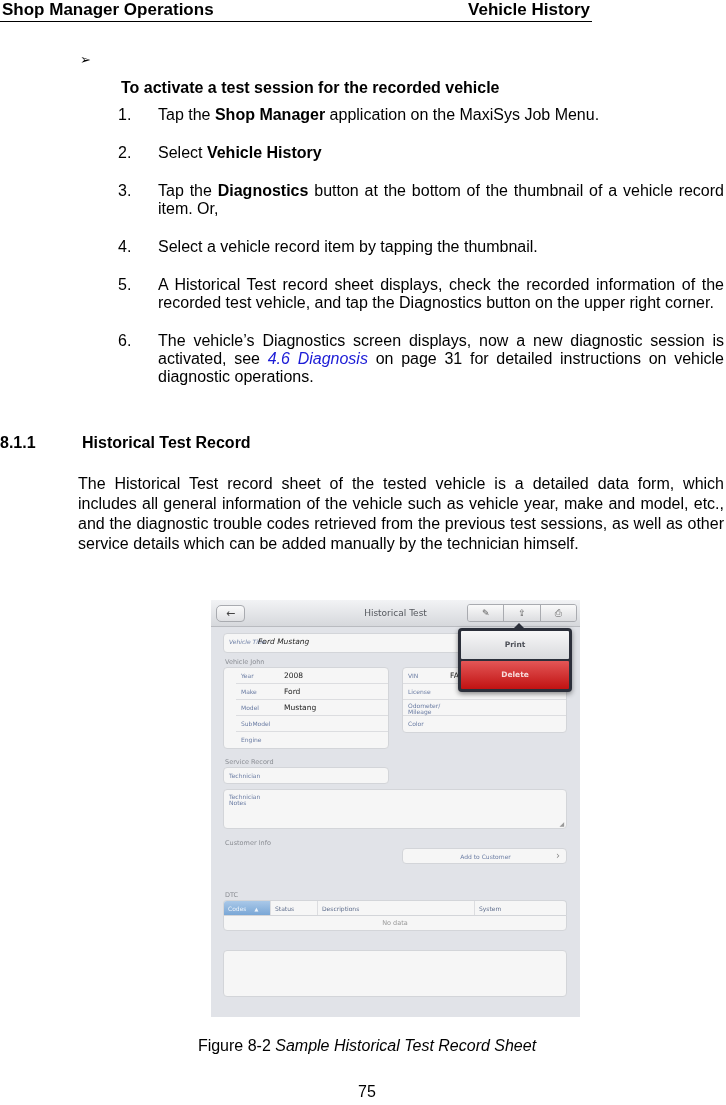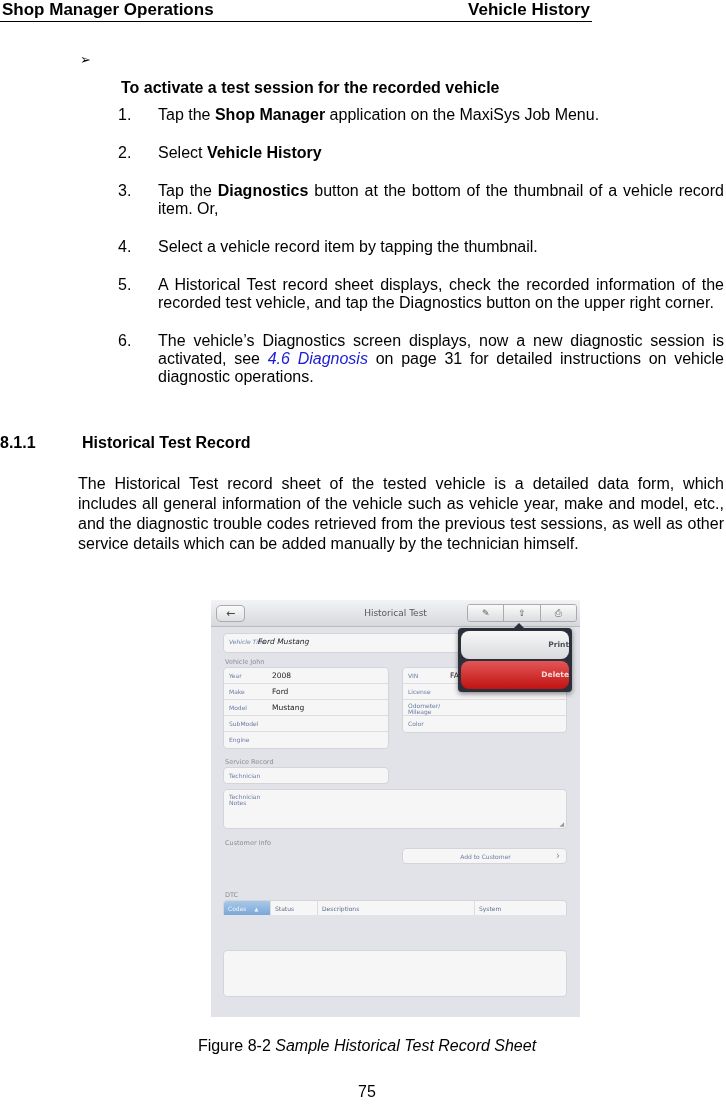--- a/index.html
+++ b/index.html
@@ -37,21 +37,21 @@
 
   .shot .card { position: absolute; background: #f6f6f6; border: 1px solid #d3d5d9; border-radius: 4px; }
   .shot .row { position: relative; height: 16px; border-bottom: 1px solid #dcdde0; font-size: 6px; }
   .shot .row:last-child { border-bottom: none; }
   .shot .lbl { position: absolute; left: 5px; top: 0; line-height: 16px; color: #6a7ca3; }
   .shot .val { position: absolute; left: 48px; top: 0; line-height: 16px; color: #222; font-size: 7.5px; }
   .shot .sect { position: absolute; font-size: 6.5px; color: #8a8d93; }
 
   .shot .popover { position: absolute; left: 247px; top: 28px; width: 114px; height: 64px; background: #2b2f3a; border-radius: 4px; padding: 3px; box-shadow: 0 2px 5px rgba(0,0,0,0.45); }
   .shot .popover::before { content: ""; position: absolute; left: 56px; top: -5px; border-left: 5px solid transparent; border-right: 5px solid transparent; border-bottom: 5px solid #2b2f3a; }
-  .shot .pop-btn { height: 28px; border-radius: 8px; font-size: 7.5px; font-weight: bold; text-align: right; line-height: 28px; }
+  .shot .pop-btn { height: 28px; border-radius: 1px; font-size: 7.5px; font-weight: bold; text-align: center; line-height: 28px; }
   .shot .pop-print { background: linear-gradient(#f7f7f8, #d9dadd); color: #4d5058; margin-bottom: 2px; }
   .shot .pop-delete { background: linear-gradient(#e35656, #c11212); color: #f8dcdc; }
 
   .shot .dtc-head { position: absolute; left: 12px; top: 300px; width: 344px; height: 15px; display: flex; background: #f6f6f6; border: 1px solid #d3d5d9; border-bottom: none; border-radius: 4px 4px 0 0; overflow: hidden; font-size: 6px; }
   .shot .dtc-col { line-height: 15px; padding-left: 4px; color: #5f6e8d; border-right: 1px solid #dcdde0; }
   .shot .dtc-col:last-child { border-right: none; }
   .shot .dtc-col.sel { background: linear-gradient(#a9c8e8, #7aa7d6); color: #eef4fb; }
   .shot .dtc-body { position: absolute; left: 12px; top: 315px; width: 344px; height: 16px; background: #f6f6f6; border: 1px solid #d3d5d9; border-radius: 0 0 4px 4px; font-size: 6.5px; color: #999; text-align: center; line-height: 14px; }
 
   .shot .plus-icon { display: inline-block; width: 8px; height: 8px; border-radius: 50%; background: #57b337; color: #fff; font-size: 8px; line-height: 7px; text-align: center; font-weight: bold; vertical-align: -1px; margin-left: 2px; }
@@ -120,21 +120,21 @@
 
   <div class="card" style="left:12px; top:33px; width:344px; height:20px;font-style:italic;">
     <div class="row">
       <span class="lbl">Vehicle Title</span>
       <span class="val" style="left:34px;">Ford Mustang</span>
     </div>
   </div>
 
   <div class="sect" style="left:14px; top:58px;">Vehicle John</div>
 
-  <div class="card" style="left:12px; top:67px; width:166px; height:82px;">
+  <div class="card" style="left:12px; top:67px; width:166px; height:82px;padding-left:12px;">
     <div class="row">
         <span class="lbl">Year</span>
         <span class="val">2008</span>
       </div>
     <div class="row">
         <span class="lbl">Make</span>
         <span class="val">Ford</span>
       </div>
     <div class="row">
         <span class="lbl">Model</span>
@@ -191,20 +191,21 @@
     <span style="position:absolute; right:6px; top:0; font-size:10px; line-height:14px; color:#888;">›</span>
   </div>
 
   <div class="sect" style="left:14px; top:291px;">DTC</div>
   <div class="dtc-head">
     <div class="dtc-col sel" style="width:47px;"><span>Codes</span> <span style="font-size:5px; margin-left:6px;">▲</span></div>
     <div class="dtc-col" style="width:47px;"><span>Status</span></div>
     <div class="dtc-col" style="width:157px;"><span>Descriptions</span></div>
     <div class="dtc-col" style="flex:1;"><span>System</span></div>
   </div>
+  <div class="dtc-body">No data</div>
 
   <div class="sect" style="left:14px; top:341px;margin-top:46px;">
     <span>Activate</span><span class="plus-icon">+</span>
   </div>
   <div class="card" style="left:12px; top:350px; width:344px; height:47px;"></div>
 </div>
 
 <div class="caption">
   <b>Figure 8-2</b> <i>Sample Historical Test Record Sheet</i>
 </div>

